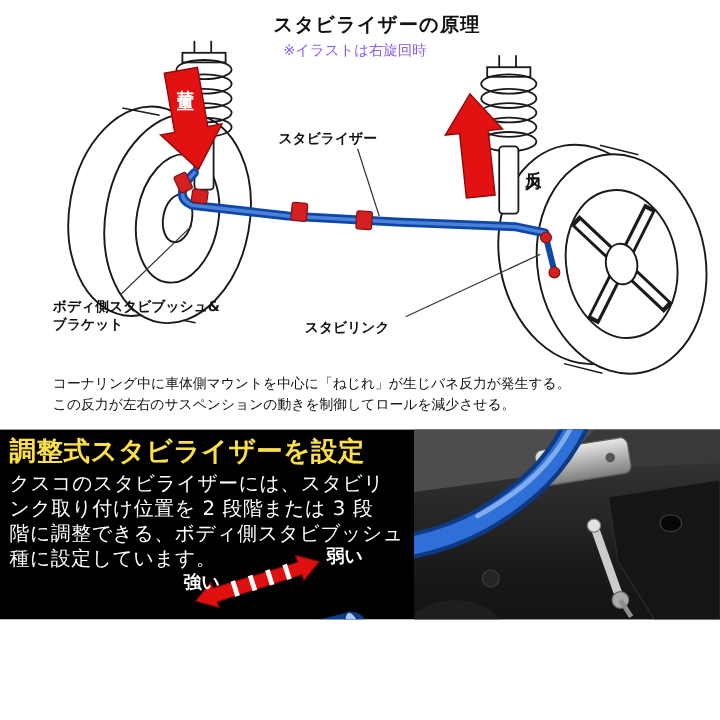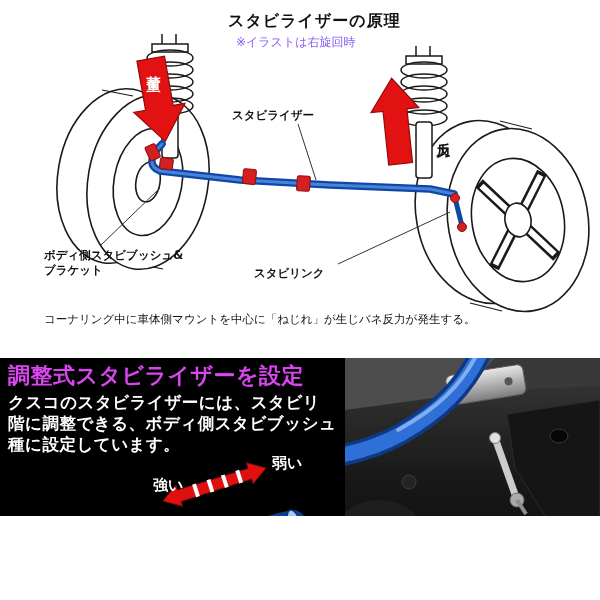--- a/index.html
+++ b/index.html
@@ -8,22 +8,22 @@
   .canvas { position:relative; width:600px; height:516px; overflow:hidden; background:#fff; }
   .abs { position:absolute; }
   .top-section { position:absolute; top:0; left:0; width:600px; height:358px; background:#ffffff; }
   .bottom-section { position:absolute; top:358px; left:0; width:600px; height:242px; background:#000000; }
   .diagram-svg { top:0; left:0; }
   .title { font-size:16px; font-weight:bold; color:#111; letter-spacing:1px; }
   .note { font-size:12px; color:#8b5cf6; }
   .lbl { font-size:11.5px; font-weight:bold; color:#111; line-height:14.5px; white-space:nowrap; }
   .cap { font-size:11.5px; color:#111; line-height:18px; white-space:nowrap; }
   .vtext { writing-mode:vertical-rl; text-orientation:upright; font-weight:bold; font-size:14px; letter-spacing:3px; line-height:16px; }
-  .heading { color:#d946ef; font-size:22px; font-weight:bold; letter-spacing:0.5px; white-space:nowrap; }
-  .body-line { color:#ffffff; font-size:16.5px; font-weight:700; line-height:21px; letter-spacing:0.5px; white-space:nowrap; }
+  .heading { color:#fde047; font-size:22px; font-weight:bold; letter-spacing:0.5px; white-space:nowrap; }
+  .body-line { color:#ffffff; font-size:16.5px; font-weight:400; line-height:21px; letter-spacing:0.5px; white-space:nowrap; }
   .dir-label { color:#ffffff; font-size:15px; font-weight:bold; white-space:nowrap; }
 </style>
 </head>
 <body>
 
 <div class="canvas">
 
   <section class="top-section">
 
     <svg class="abs diagram-svg" width="600" height="358" viewBox="0 0 600 358">
@@ -129,29 +129,31 @@
       <div class="lbl">ボディ側スタビブッシュ&amp;</div>
       <div class="lbl">ブラケット</div>
     </div>
 
     <div class="abs" style="left:254px; top:266px">
       <div class="lbl">スタビリンク</div>
     </div>
 
     <div class="abs" style="left:44px; top:310px">
       <div class="cap">コーナリング中に車体側マウントを中心に「ねじれ」が生じバネ反力が発生する。</div>
+      <div class="cap">この反力が左右のサスペンションの動きを制御してロールを減少させる。</div>
     </div>
   </section>
 
   <section class="bottom-section">
 
     <div class="abs heading" style="left:8px; top:3px">調整式スタビライザーを設定</div>
 
     <div class="abs" style="left:8px; top:34px">
       <div class="body-line">クスコのスタビライザーには、スタビリ</div>
+      <div class="body-line">ンク取り付け位置を 2 段階または 3 段</div>
       <div class="body-line">階に調整できる、ボディ側スタビブッシュ</div>
       <div class="body-line">種に設定しています。</div>
     </div>
 
     <svg class="abs" style="left:0; top:82px" width="345" height="160" viewBox="0 0 345 160">
       <g fill="none" stroke-linecap="round">
         <path d="M -14 164 C 52 152, 112 136, 172 117 C 222 101, 264 90, 293 83" stroke="#0d3d8f" stroke-width="26"></path>
         <path d="M -14 164 C 52 152, 112 136, 172 117 C 222 101, 264 90, 293 83" stroke="#2e6bd0" stroke-width="16"></path>
         <path d="M -14 158 C 52 146, 112 130, 172 112 C 220 97, 258 87, 288 80" stroke="#7fb0ee" stroke-width="5" opacity="0.85"></path>
       </g>

